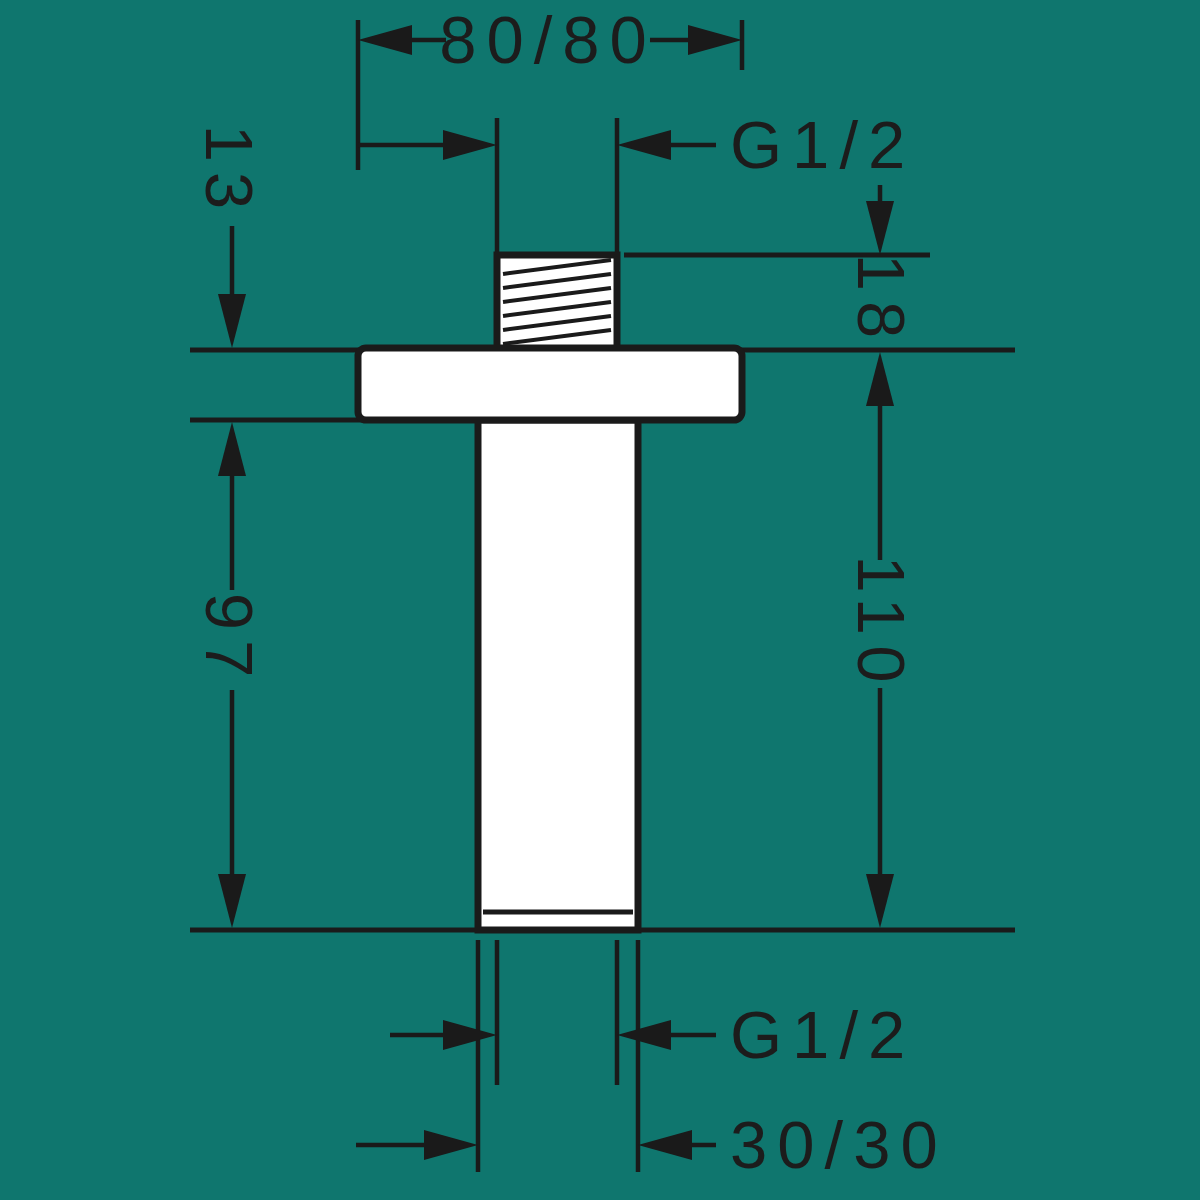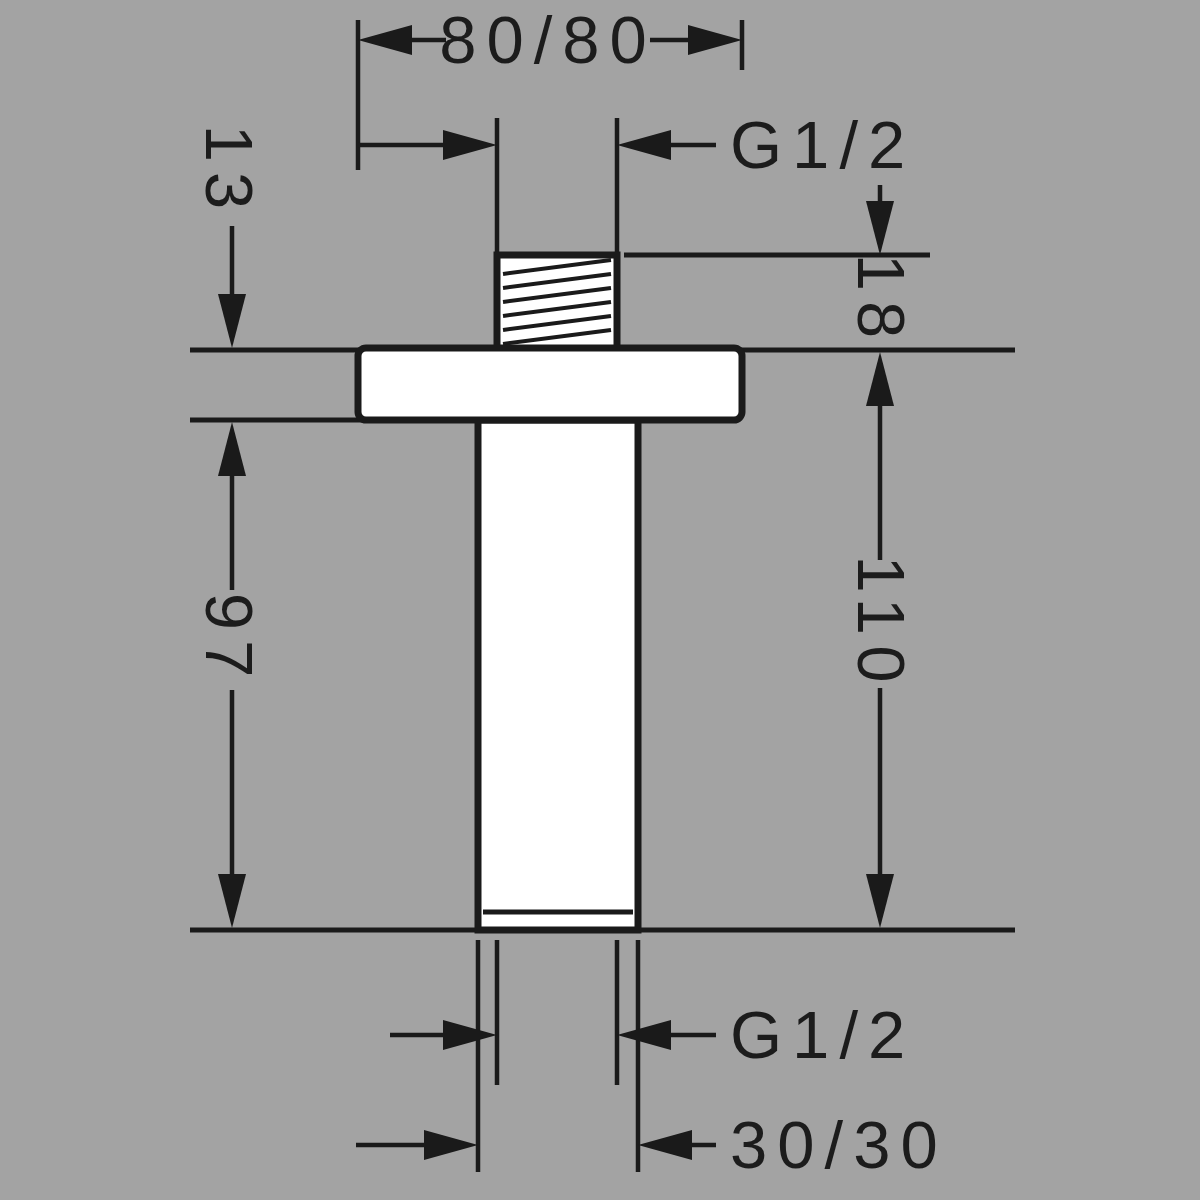--- a/index.html
+++ b/index.html
@@ -3,21 +3,21 @@
 <meta charset="utf-8">
 <style>
   html,body{
     margin:0;
     padding:0;
     background:#ffffff;
     width:1200px;
     height:1200px;
     font-family:"Liberation Sans", sans-serif;
   }
-  .canvas-wrap{width:1200px;height:1200px;background:#a3a3a3;}
+  .canvas-wrap{width:1200px;height:1200px;background:#0f766e;}
   svg{display:block;}
   .ref{stroke:#1a1a1a;stroke-width:5;fill:none;}
   .ext{stroke:#1a1a1a;stroke-width:4.5;fill:none;}
   .dim{stroke:#1a1a1a;stroke-width:4.5;fill:none;}
   .obj{stroke:#1a1a1a;stroke-width:7;fill:#ffffff;}
   .hatch{stroke:#1a1a1a;stroke-width:4;fill:none;}
   .inner{stroke:#1a1a1a;stroke-width:5;fill:none;}
   .arr{fill:#1a1a1a;stroke:none;}
   .lbl{
     font-family:"Liberation Sans", sans-serif;

